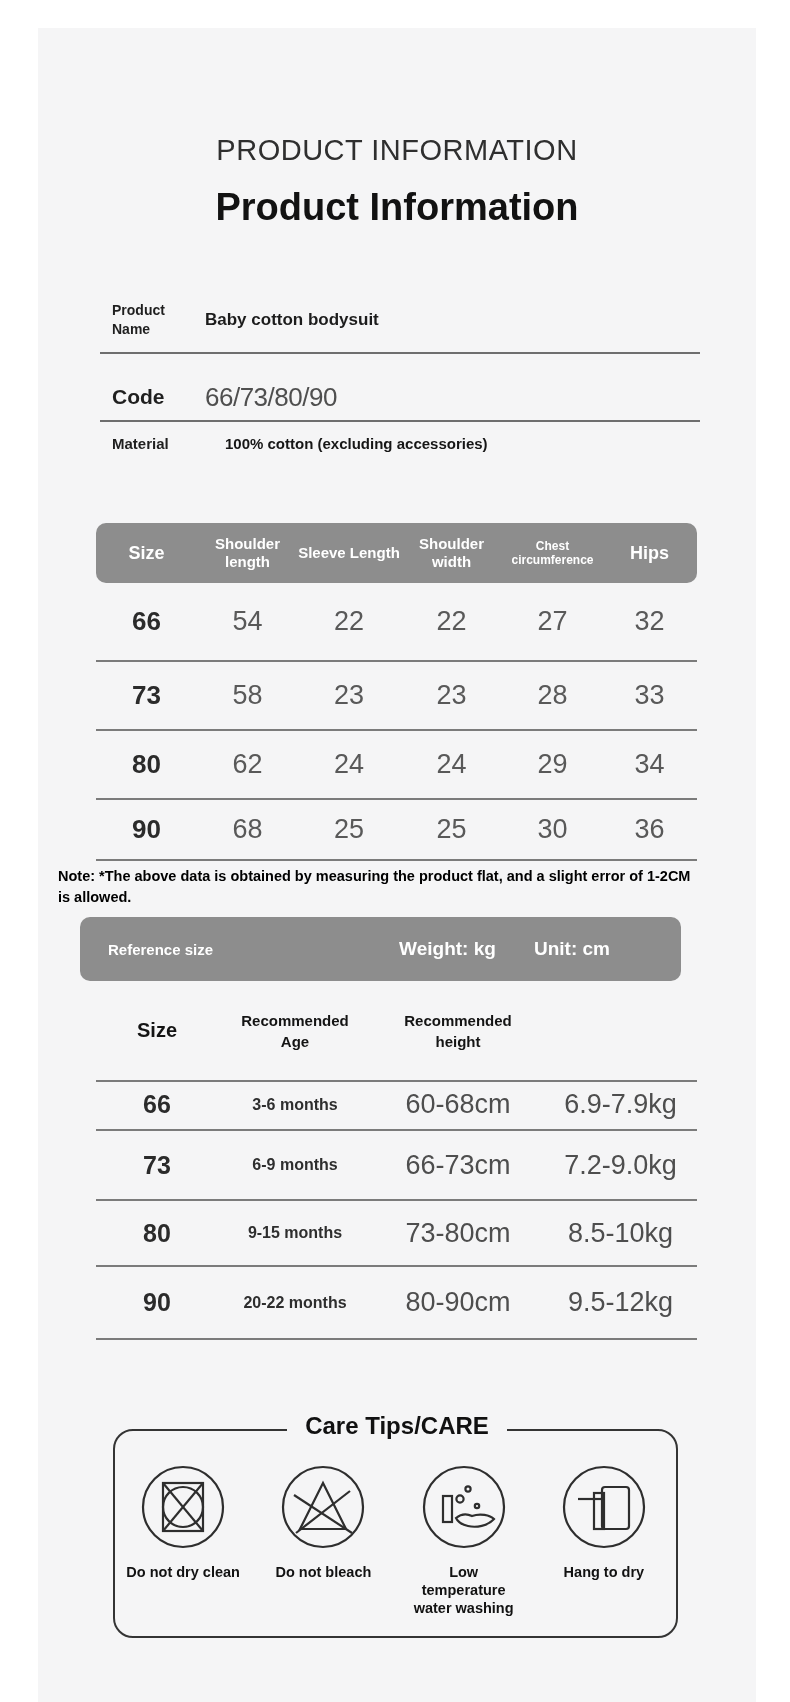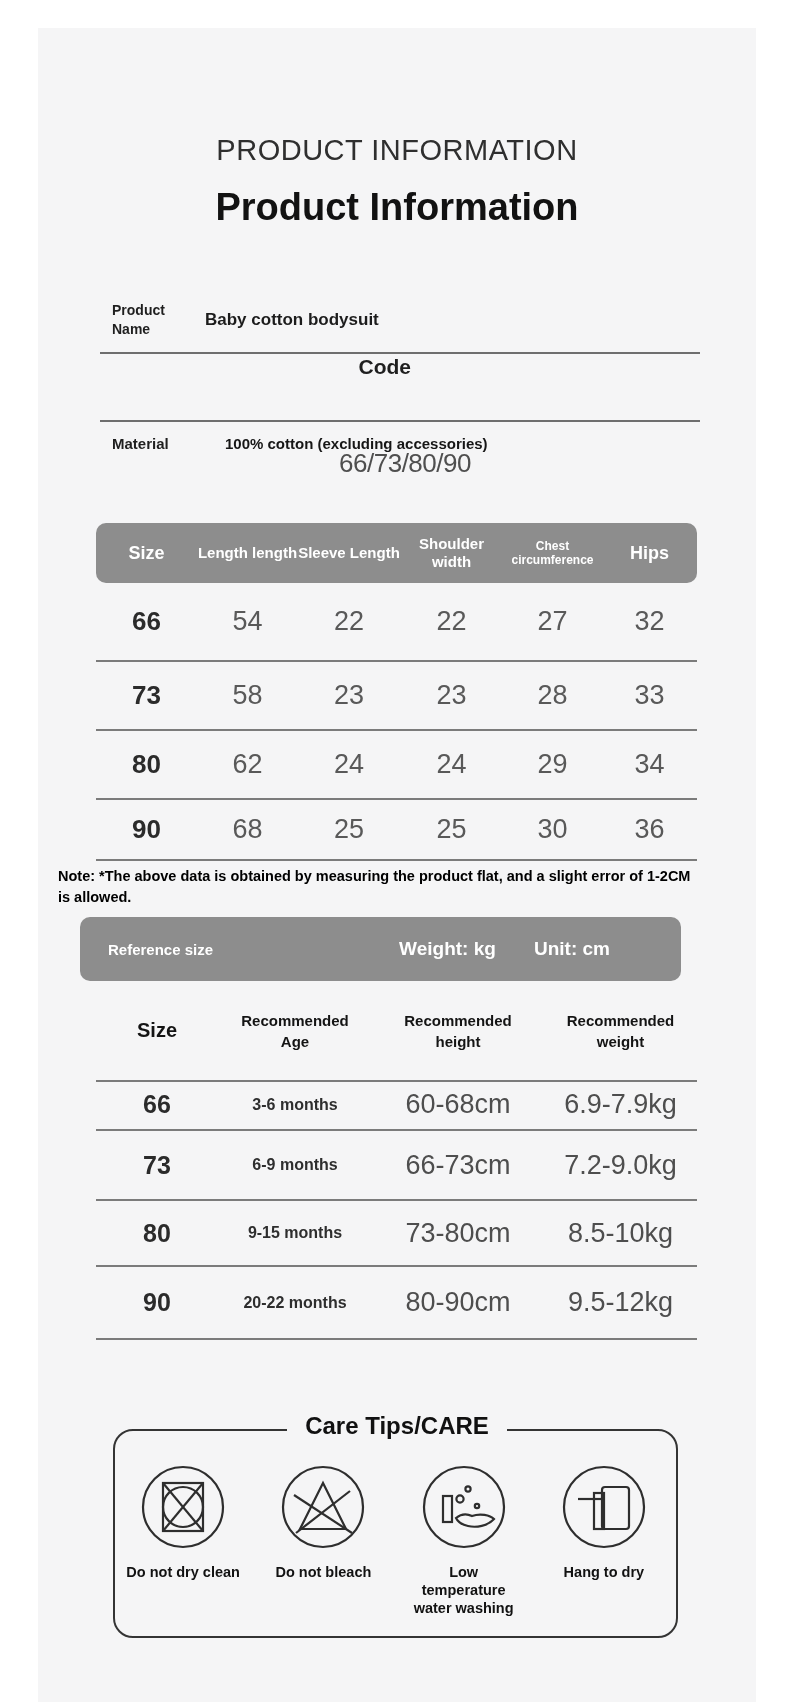--- a/index.html
+++ b/index.html
@@ -12,21 +12,21 @@
     font-size:29px;font-weight:400;letter-spacing:.5px;color:#2f2f2f;}
   .title-main{position:absolute;left:38px;top:186px;width:718px;text-align:center;
     font-size:38px;font-weight:800;color:#121212;}
 
   
   .irow{position:absolute;left:112px;width:586px;display:flex;align-items:center;}
   .irow .lbl{width:93px;flex:0 0 93px;font-weight:bold;color:#1f1f1f;}
   .irow-1{top:288px;height:64px;}
   .irow-1 .lbl{font-size:14px;line-height:19px;}
   .irow-1 .val{font-size:17px;font-weight:bold;color:#1c1c1c;}
-  .irow-2{top:355px;height:84px;flex-direction:column;}
+  .irow-2{top:355px;height:84px;}
   .irow-2 .lbl{font-size:21px;}
   .irow-2 .val{font-size:26px;font-weight:400;color:#4f4f4f;letter-spacing:-.5px;}
   .irow-3{top:414px;height:58px;gap:20px;}
   .irow-3 .lbl{font-size:15px;}
   .irow-3 .val{font-size:15px;font-weight:bold;color:#161616;}
   .hr{position:absolute;left:100px;width:600px;height:2px;background:#6e6e6e;}
   .hr-1{top:352px;} .hr-2{top:420px;}
 
   
   .size-bar{position:absolute;left:96px;top:523px;width:601px;height:60px;background:#8d8d8d;
@@ -100,21 +100,21 @@
     <div class="val">66/73/80/90</div>
   </div>
   <div class="hr hr-2"></div>
   <div class="irow irow-3">
     <div class="lbl">Material</div>
     <div class="val">100% cotton (excluding accessories)</div>
   </div>
 
   <div class="size-bar">
     <div class="h big">Size</div>
-    <div class="h">Length length</div>
+    <div class="h">Shoulder length</div>
     <div class="h">Sleeve Length</div>
     <div class="h">Shoulder width</div>
     <div class="h small">Chest circumference</div>
     <div class="h big">Hips</div>
   </div>
   <div class="size-rows">
     <div class="srow srow-1">
       <div class="c first">66</div>
       <div class="c">54</div>
       <div class="c">22</div>
@@ -152,21 +152,20 @@
 
   <div class="ref-bar">
     <div class="rl">Reference size</div>
     <div class="rw">Weight: kg</div>
     <div class="ru">Unit: cm</div>
   </div>
   <div class="ref-head">
     <div class="h big">Size</div>
     <div class="h"><span>Recommended Age</span></div>
     <div class="h"><span>Recommended height</span></div>
-    <div class="h"><span>Recommended weight</span></div>
   </div>
   <div class="ref-rows">
     <div class="rrow rrow-1">
       <div class="c size">66</div>
       <div class="c age">3-6 months</div>
       <div class="c hw">60-68cm</div>
       <div class="c hw">6.9-7.9kg</div>
     </div>
     <div class="rrow rrow-2">
       <div class="c size">73</div>

